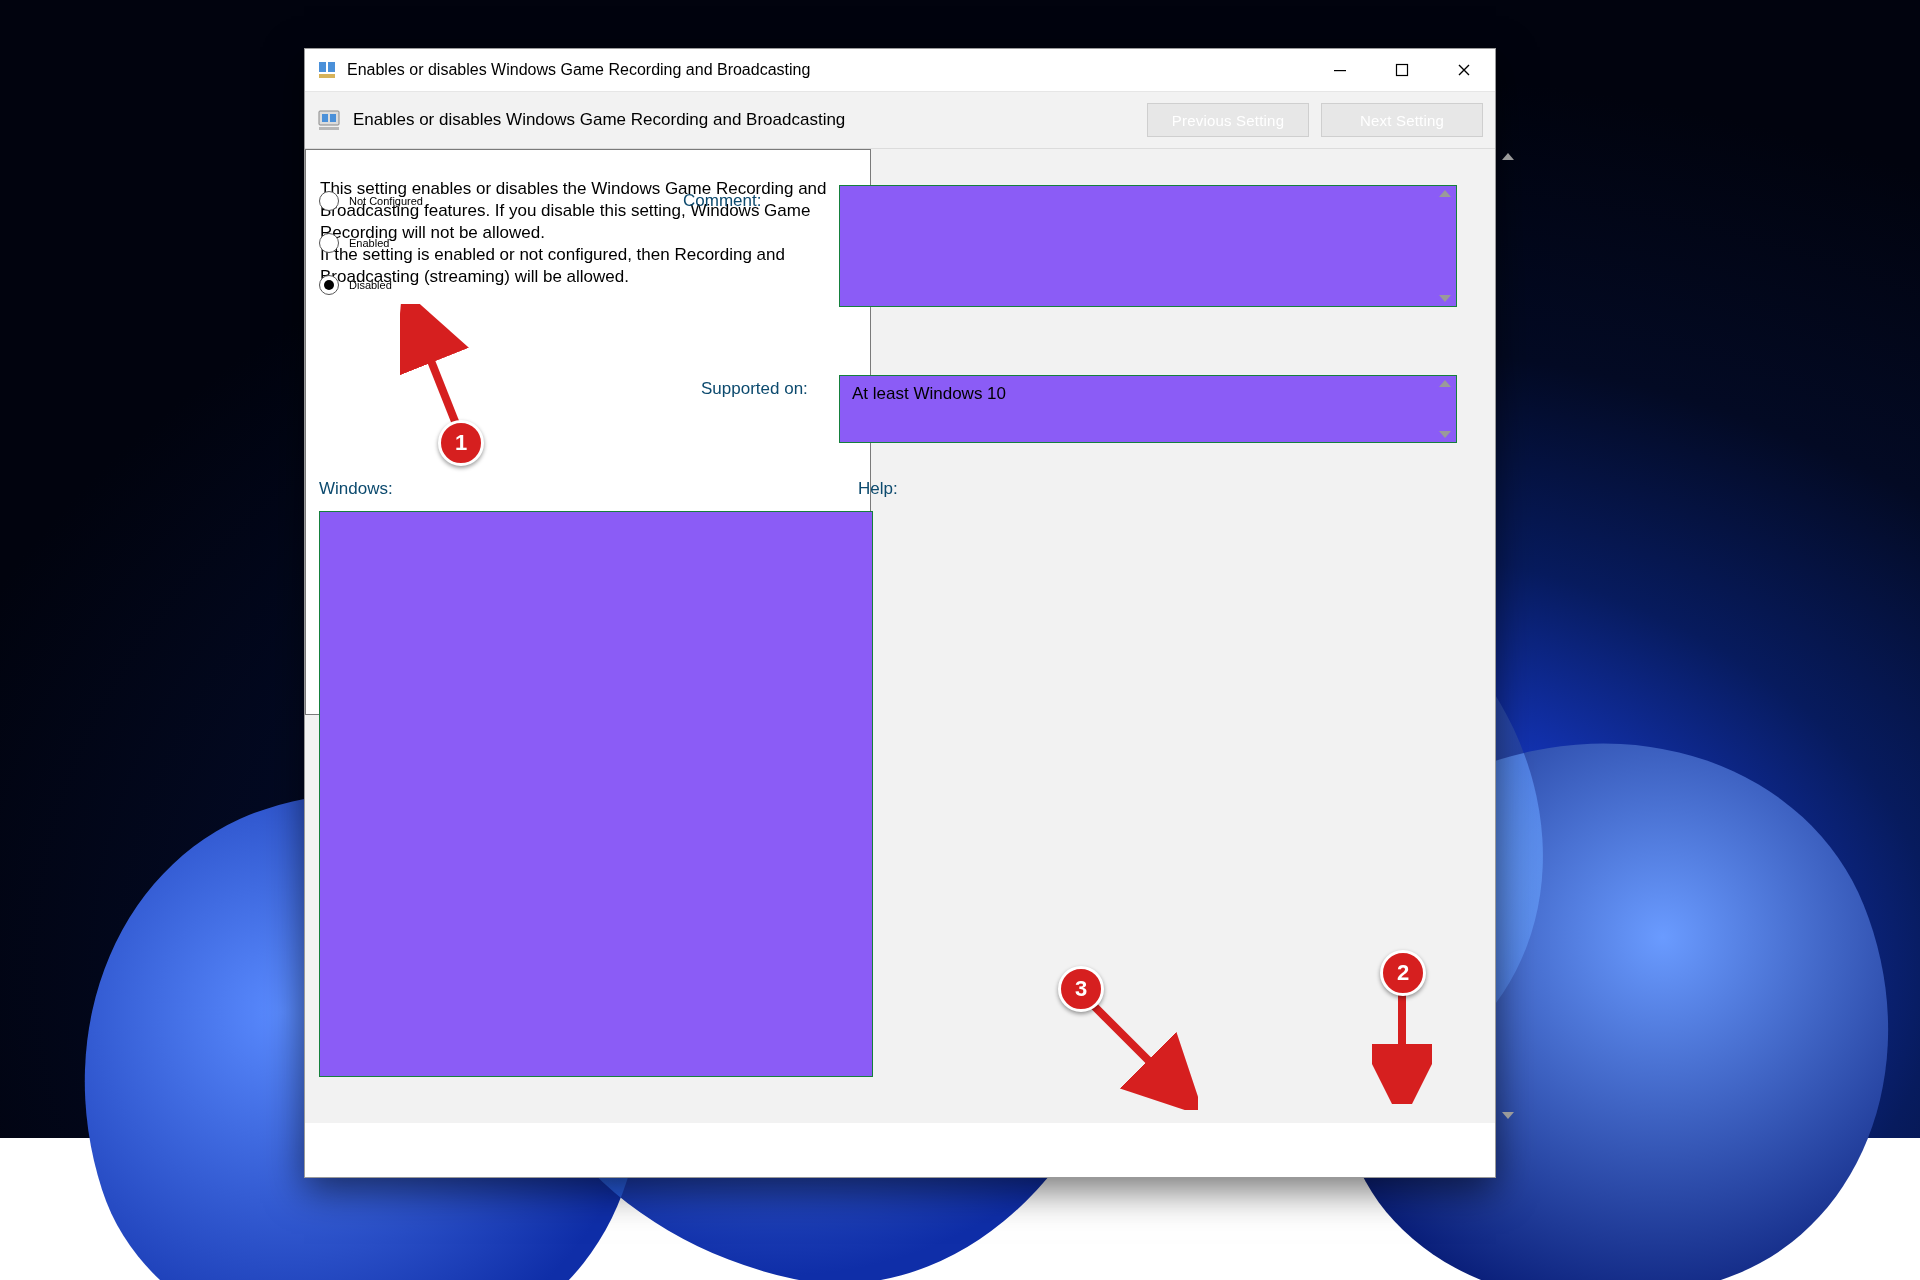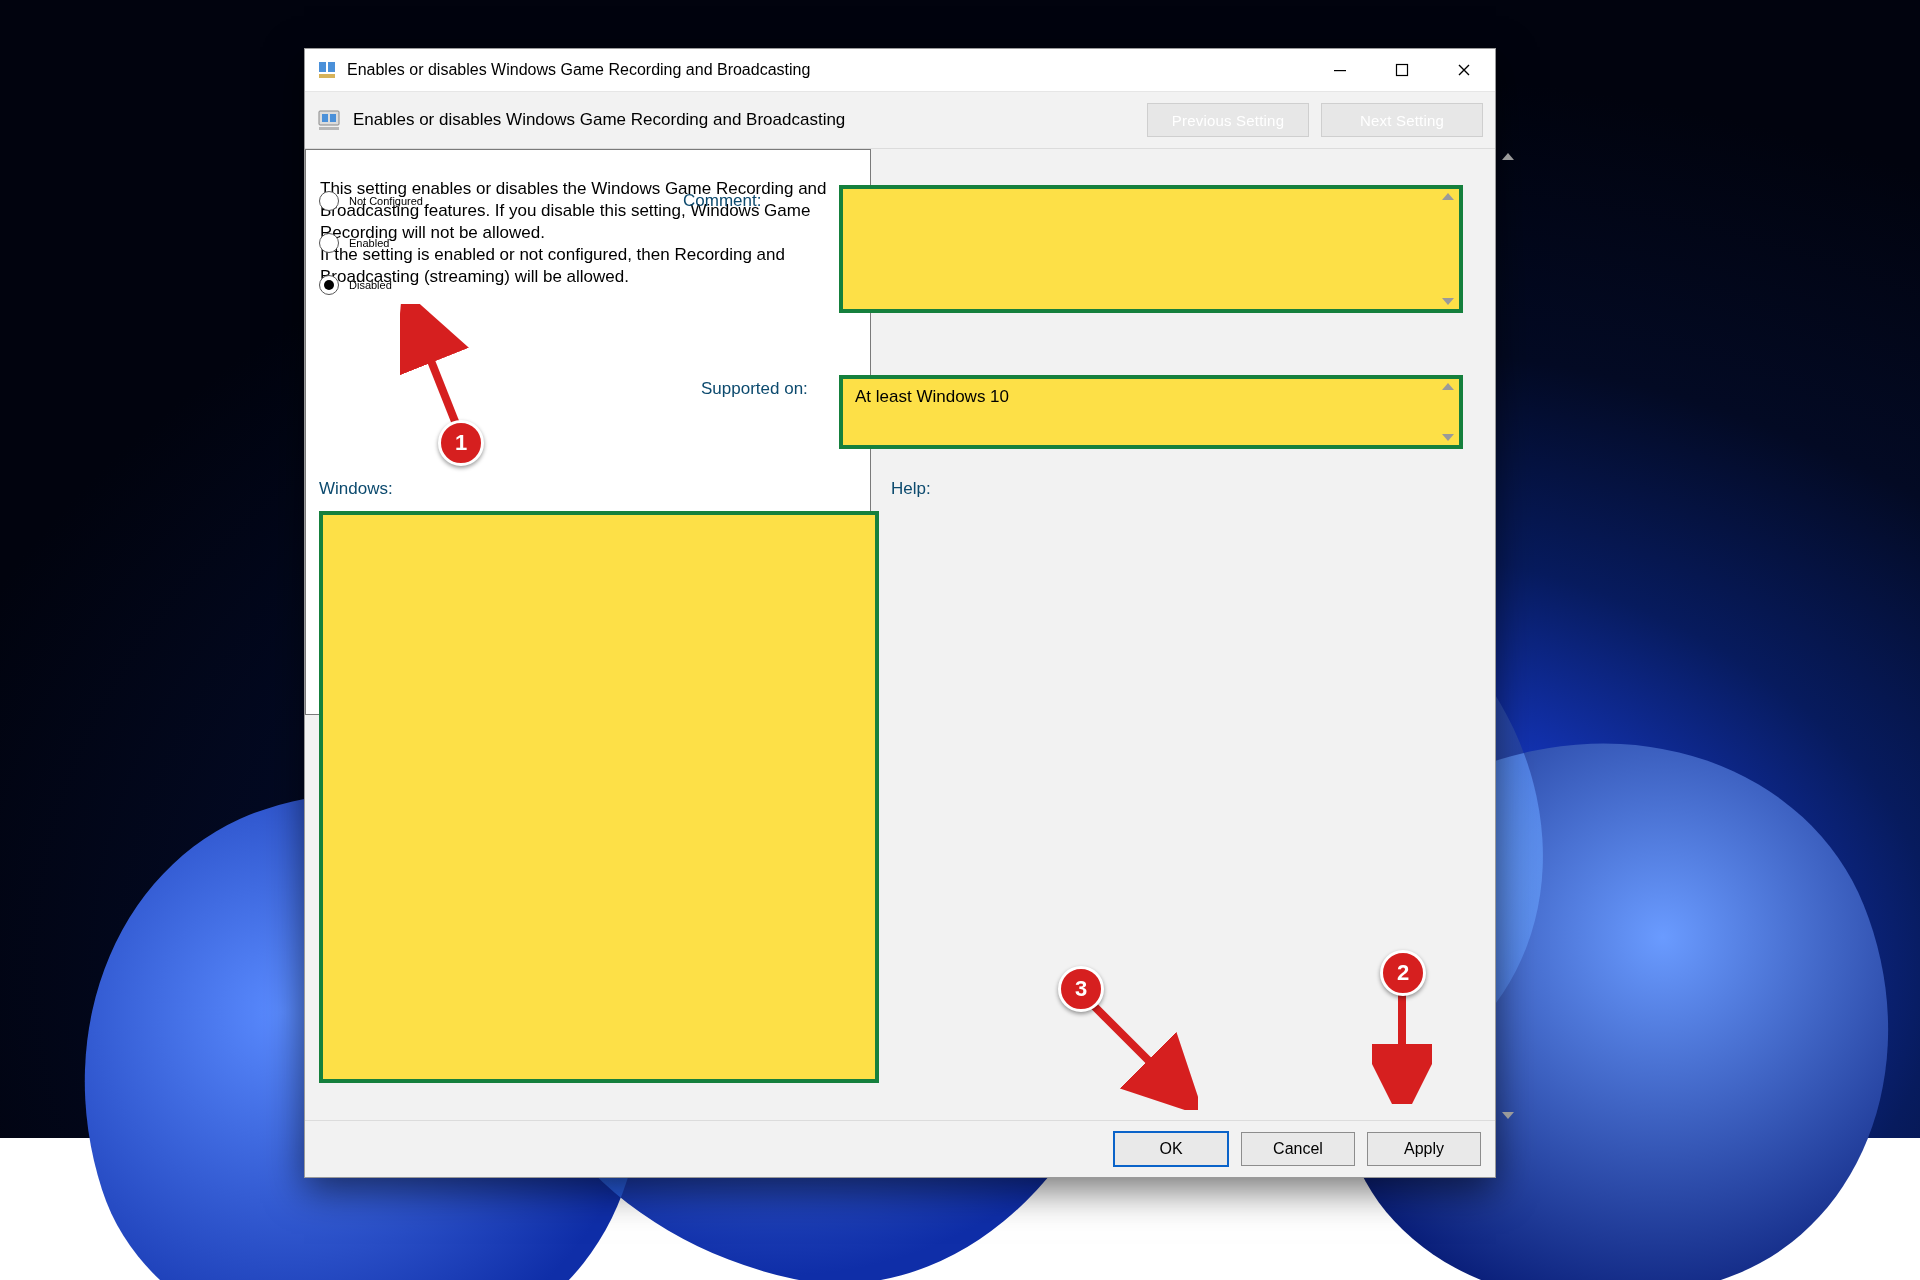--- a/index.html
+++ b/index.html
@@ -22,22 +22,22 @@
   .body{position:relative;height:calc(100% - 42px - 56px - 56px);background:#f2f2f2}
   .radio-group{position:absolute;left:14px;top:42px;display:flex;flex-direction:column;gap:22px}
   .radio{display:flex;align-items:center;gap:10px;font-size:11px}
   .radio .dot{width:18px;height:18px;border:1.5px solid #555;border-radius:50%;display:flex;align-items:center;justify-content:center;background:#fff}
   .radio .dot .inner{width:10px;height:10px;border-radius:50%;background:#000;display:none}
   .radio.selected .dot .inner{display:block}
   .lbl{position:absolute;font-size:17px;color:#0c4a6e}
   .lbl.comment{left:378px;top:42px}
   .lbl.supported{left:396px;top:230px}
   .lbl.options{left:14px;top:330px}
-  .lbl.help{left:586px;top:330px}
-  .textbox{position:absolute;background:#fde047;border:4px solid #15803d}
+  .lbl.help{left:553px;top:330px}
+  .textbox{position:absolute;background:#8b5cf6;border:1px solid #15803d}
   .textbox .sb{position:absolute;right:0;top:0;bottom:0;width:22px;display:flex;flex-direction:column;justify-content:space-between;align-items:center;color:#888}
   .textbox .sb .tri{width:0;height:0;border-left:6px solid transparent;border-right:6px solid transparent}
   .textbox .sb .up{border-bottom:7px solid #9a9a9a;margin-top:4px}
   .textbox .sb .down{border-top:7px solid #9a9a9a;margin-bottom:4px}
   .comment-box{left:534px;top:36px;width:616px;height:120px}
   .supported-box{left:534px;top:226px;width:616px;height:66px}
   .supported-box .txt{padding:8px 12px;font-size:17px}
   .options-box{left:14px;top:362px;width:552px;height:564px}
   .help-box{left:586px;top:362px;width:564px;height:564px;border:1px solid #7a7a7a;background:#fff}
   .help-box .content{padding:10px 30px 10px 14px;font-size:17px;line-height:1.3}
@@ -153,25 +153,20 @@
           <div>This setting enables or disables the Windows Game Recording and Broadcasting features. If you disable this setting, Windows Game Recording will not be allowed.</div>
           <div>If the setting is enabled or not configured, then Recording and Broadcasting (streaming) will be allowed.</div>
         </div>
         <div class="sb">
             <div class="tri up"></div>
             <div class="tri down"></div>
           </div>
       </div>
     </div>
 
-    <div class="footer">
-      <div class="btn primary">OK</div>
-      <div class="btn">Cancel</div>
-      <div class="btn">Apply</div>
-    </div>
   </div>
 
   <svg class="anno arrow-svg" style="left:400px;top:304px" width="80" height="140">
     <defs>
         <marker id="ah1" markerWidth="10" markerHeight="10" refX="6" refY="5" orient="auto">
           <path d="M0,0 L10,5 L0,10 z" fill="#d61f1f"></path>
         </marker>
       </defs>
     <line x1="60" y1="130" x2="14" y2="14" stroke="#d61f1f" stroke-width="8" marker-end="url(#ah1)"></line>
   </svg>

